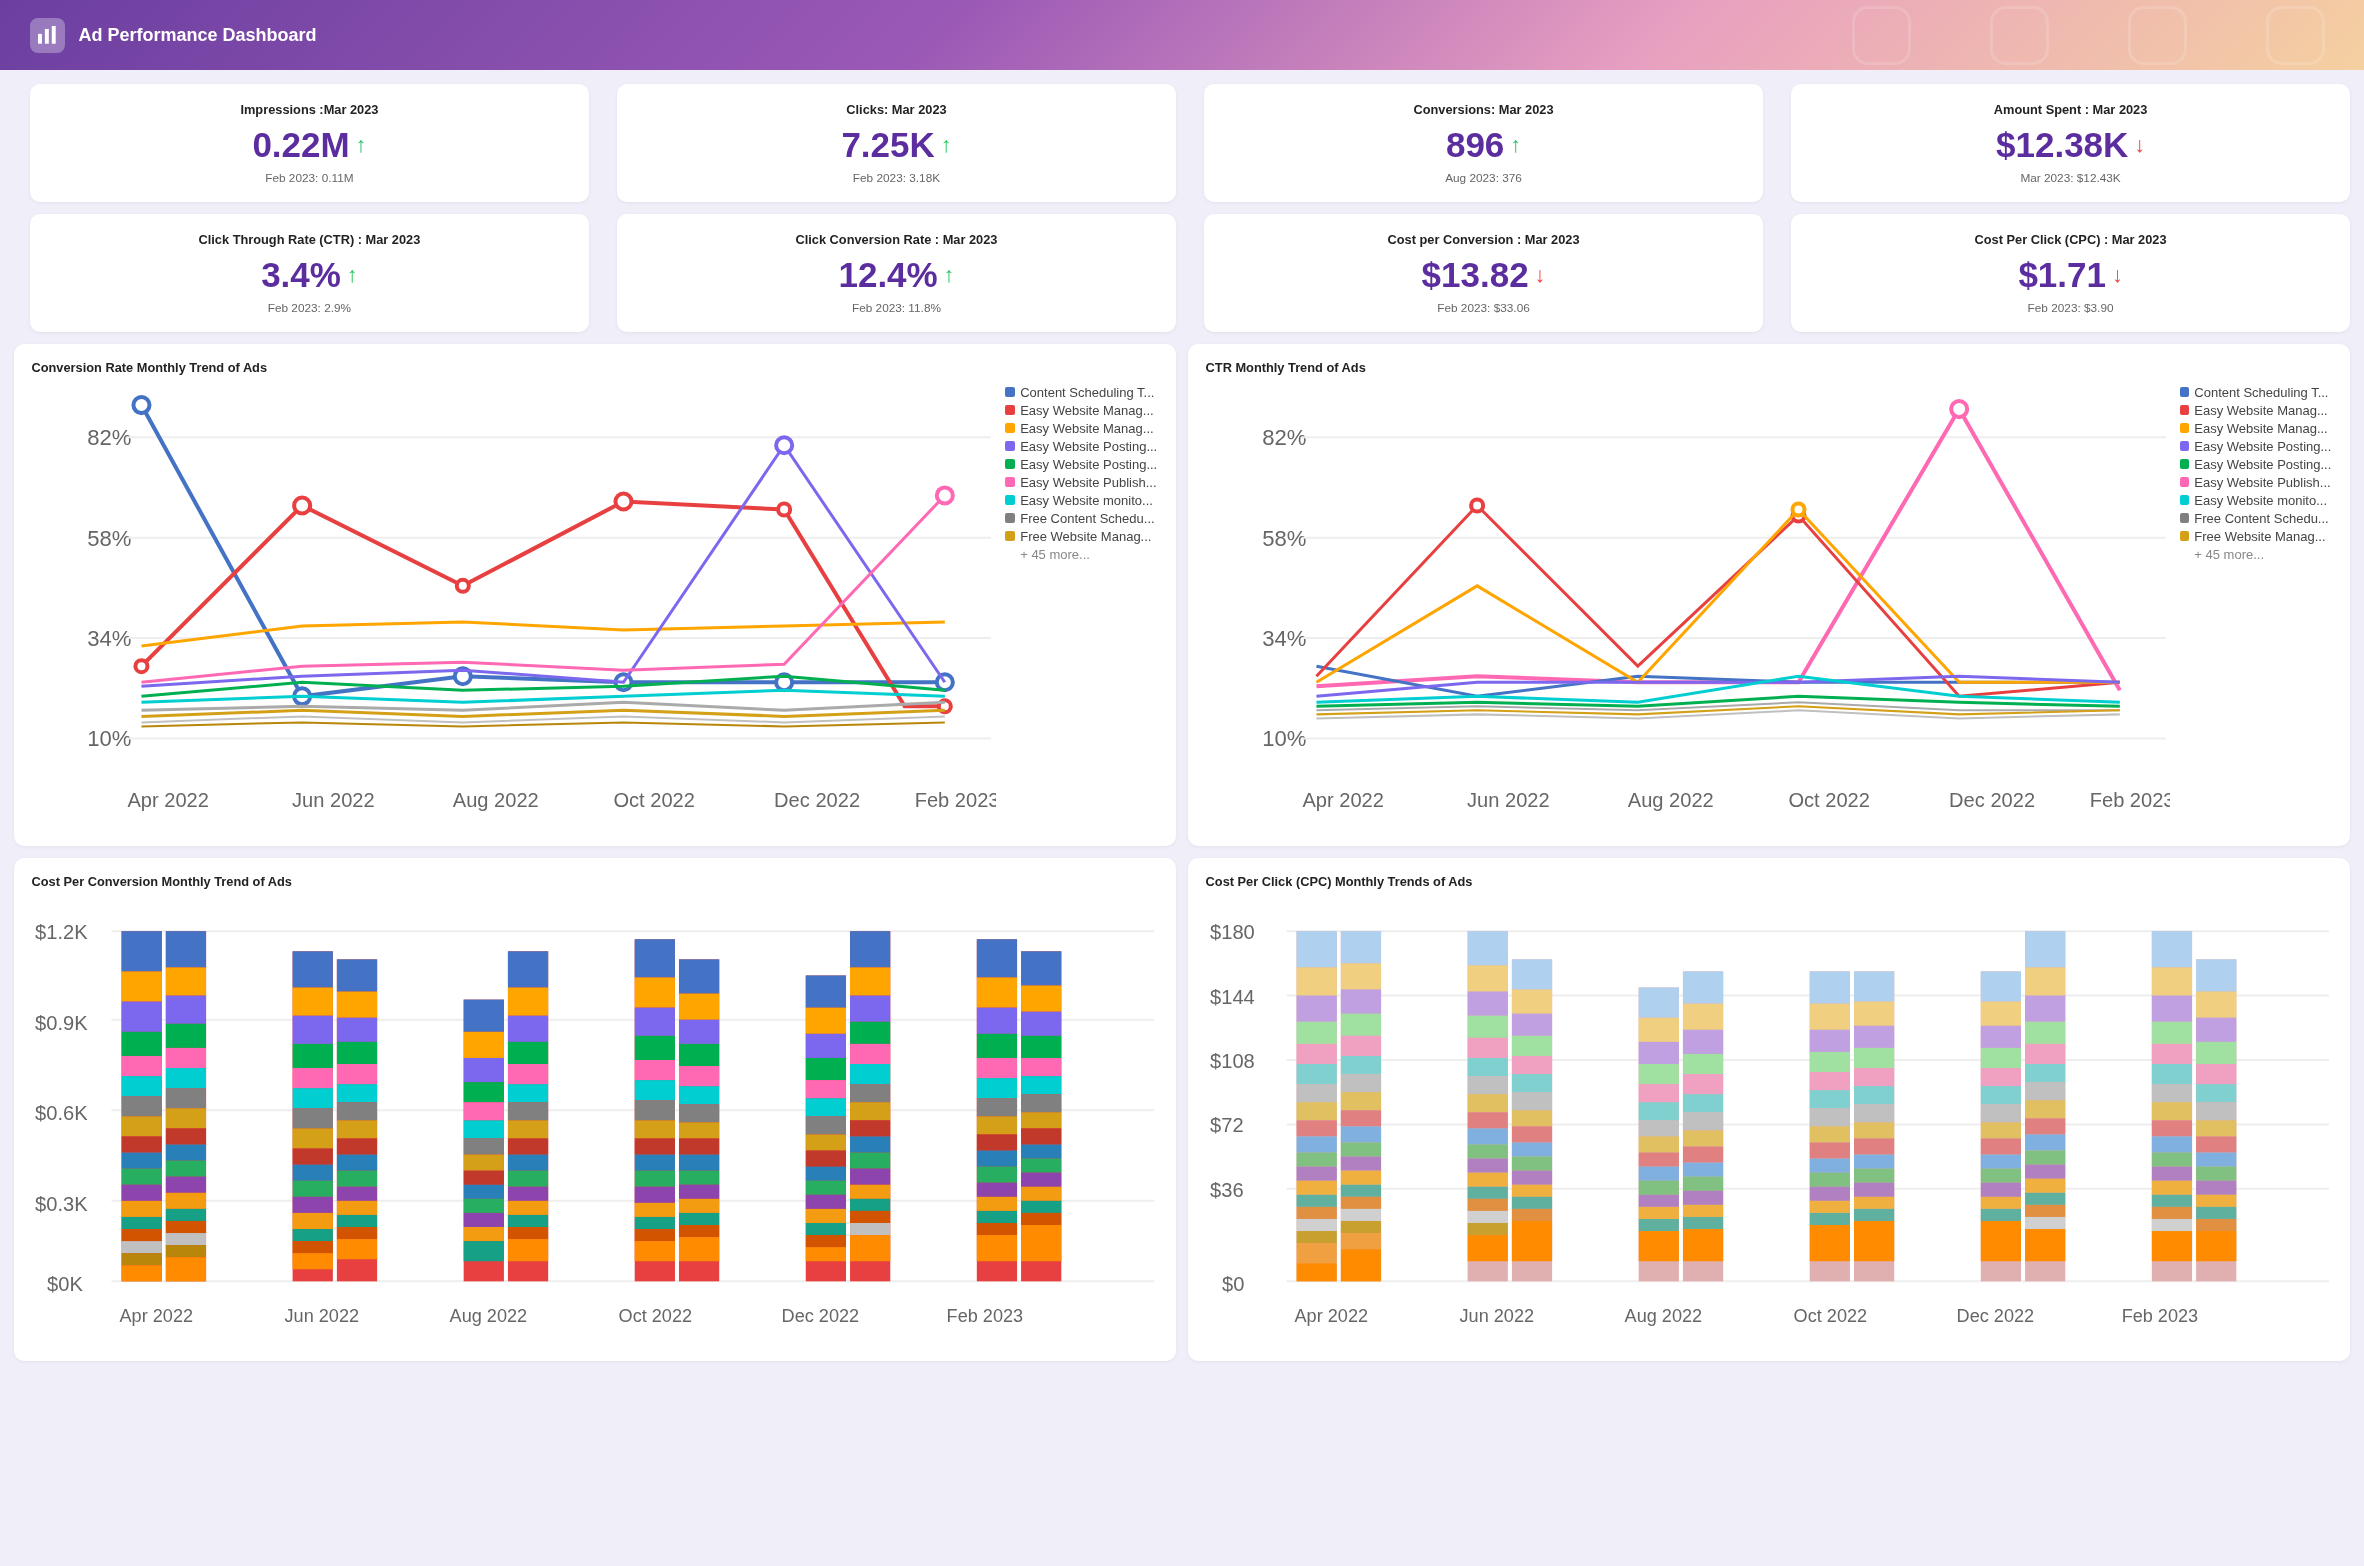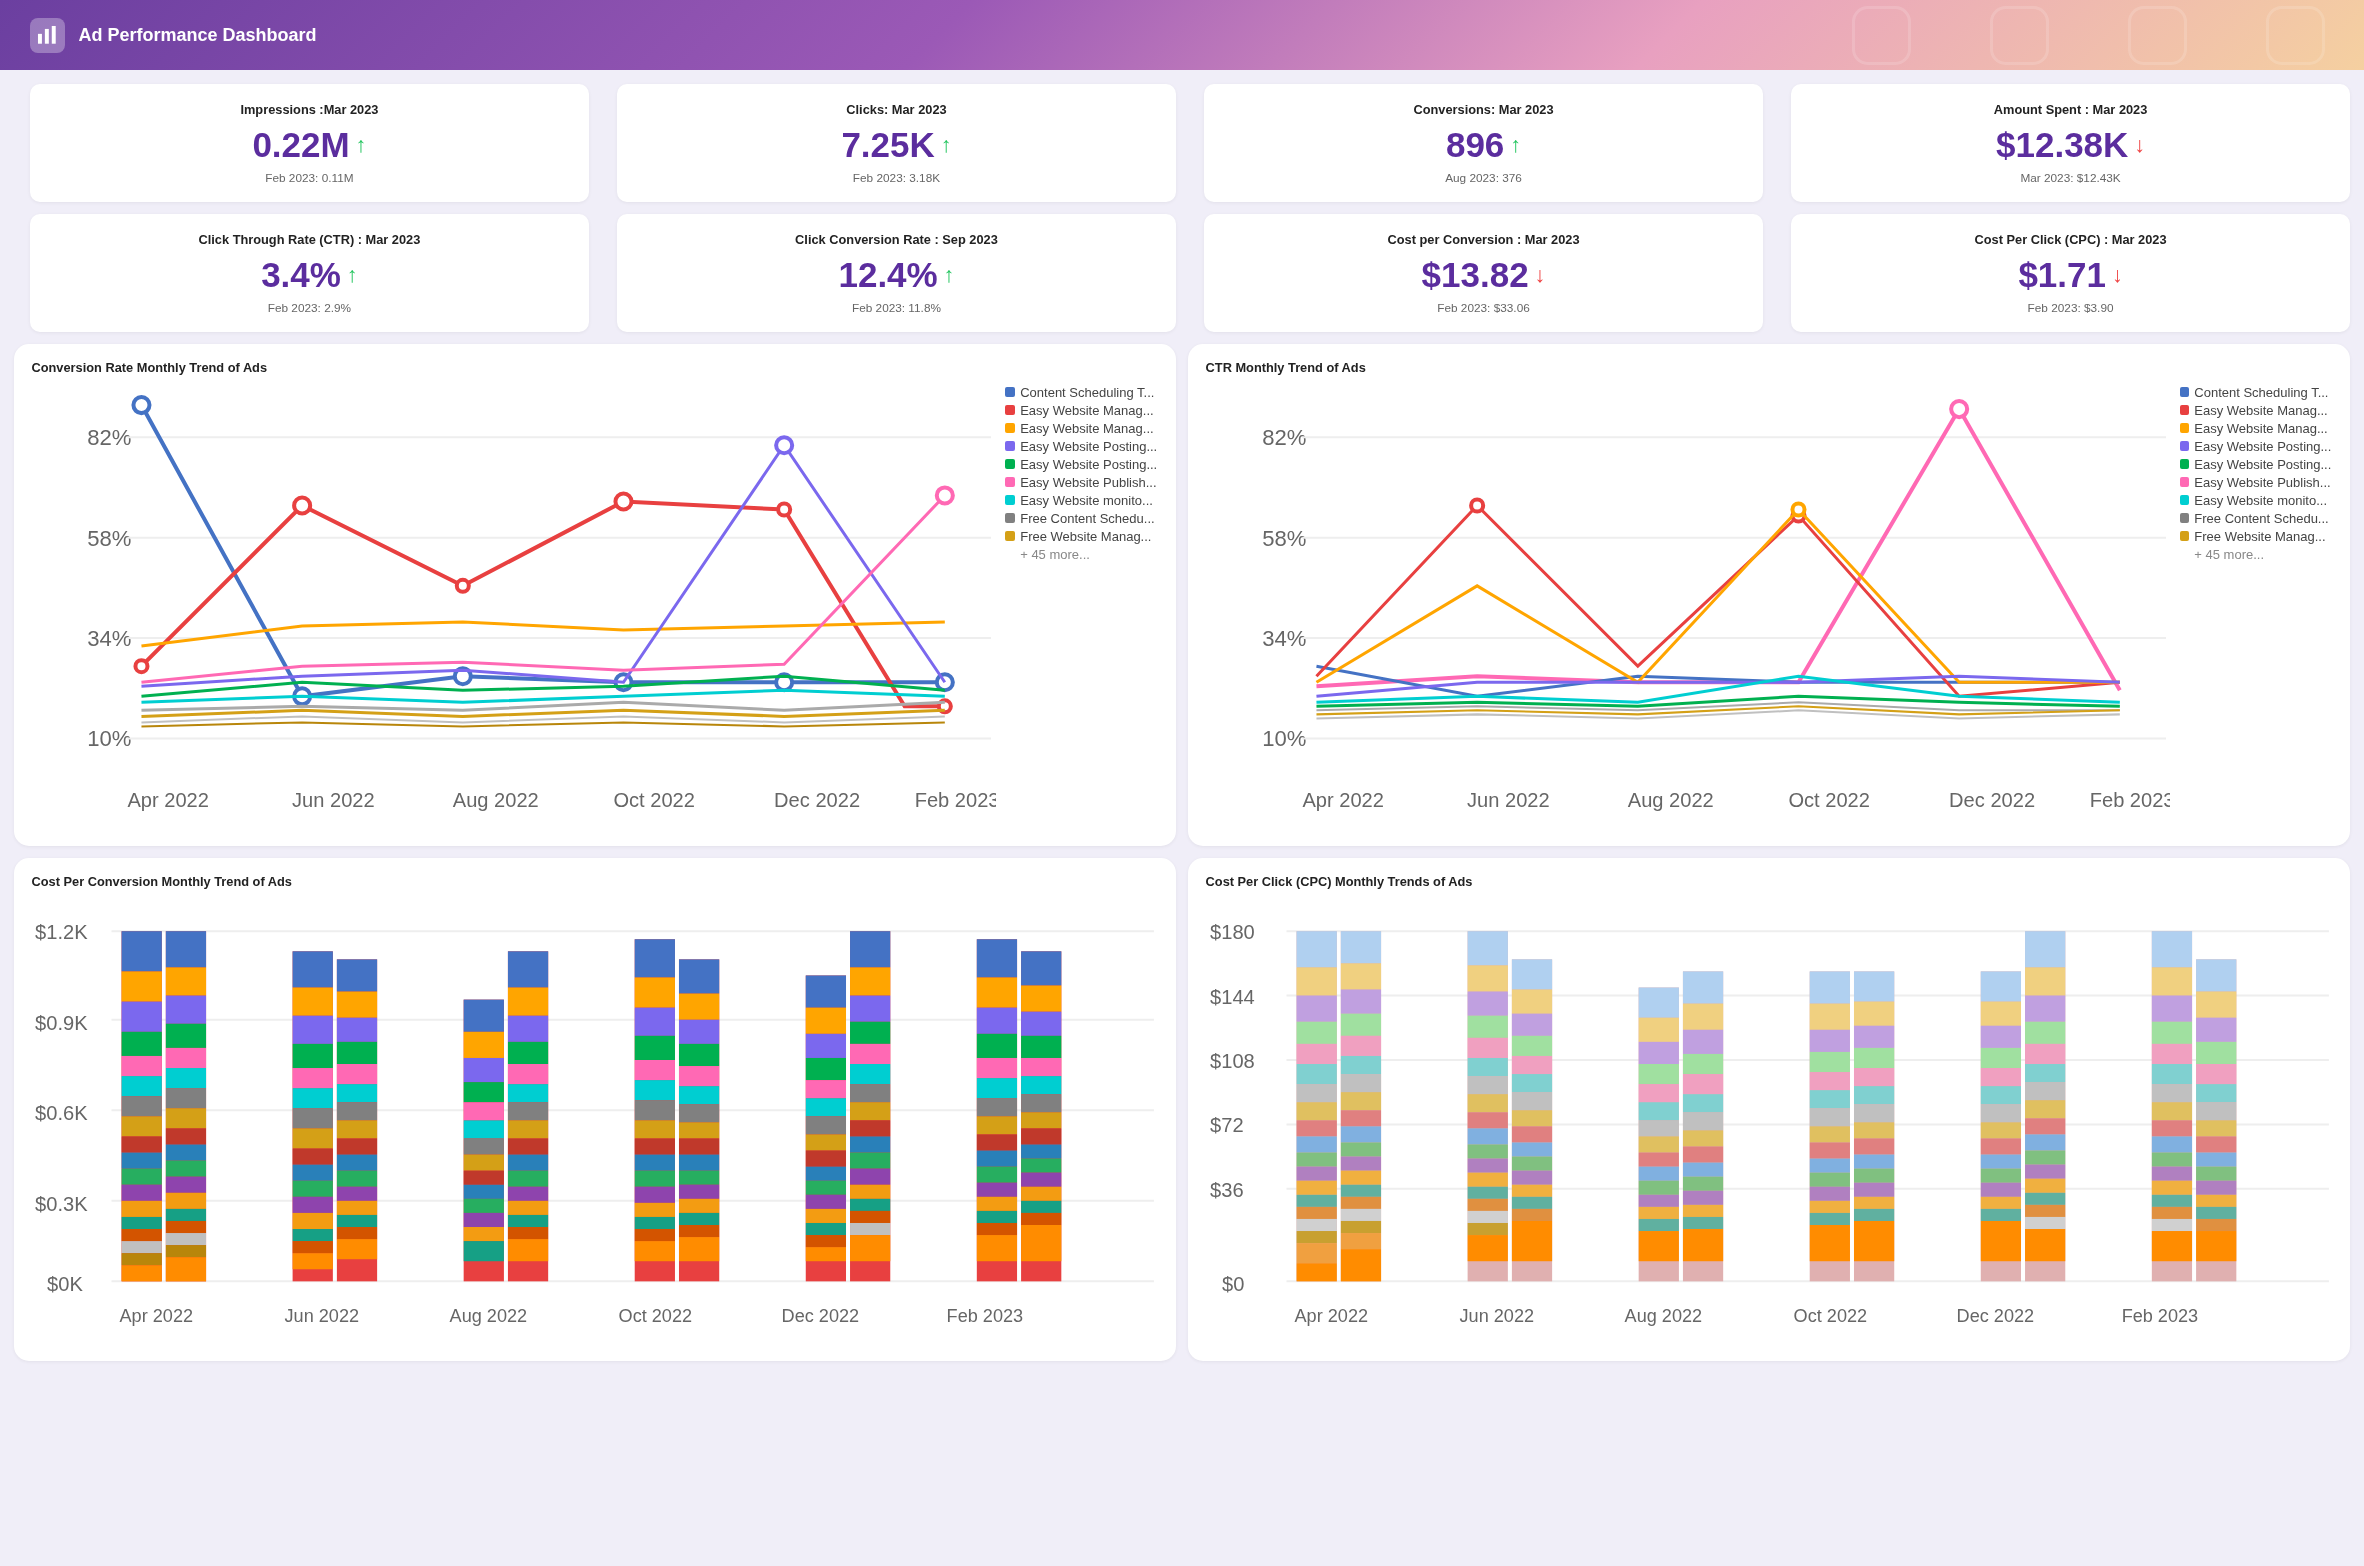--- a/index.html
+++ b/index.html
@@ -84,21 +84,21 @@
       color: #666;
       margin-top: 5.9px;
     }
     .charts-row {
       display: grid;
       grid-template-columns: 1fr 1fr;
       gap: 11.8px;
     }
     .chart-card {
       background: white;
-      border-radius: 15px;
+      border-radius: 10px;
       padding: 15.8px 17.7px;
       box-shadow: 0 1px 3.9px rgba(0,0,0,0.06);
     }
     .chart-title {
       font-size: 12.8px;
       font-weight: 700;
       color: #222;
       margin-bottom: 9.9px;
     }
     .chart-area {
@@ -177,21 +177,21 @@
       </div>
     </div>
 
   <div class="metrics-row" id="metrics-row-2">
       <div class="metric-card">
         <div class="metric-label">Click Through Rate (CTR) : Mar 2023</div>
         <div class="metric-value">3.4% <span class="arrow-up">↑</span></div>
         <div class="metric-prev">Feb 2023: 2.9%</div>
       </div>
       <div class="metric-card">
-        <div class="metric-label">Click Conversion Rate : Sep 2023</div>
+        <div class="metric-label">Click Conversion Rate : Mar 2023</div>
         <div class="metric-value">12.4% <span class="arrow-up">↑</span></div>
         <div class="metric-prev">Feb 2023: 11.8%</div>
       </div>
       <div class="metric-card">
         <div class="metric-label">Cost per Conversion : Mar 2023</div>
         <div class="metric-value">$13.82 <span class="arrow-down">↓</span></div>
         <div class="metric-prev">Feb 2023: $33.06</div>
       </div>
       <div class="metric-card">
         <div class="metric-label">Cost Per Click (CPC) : Mar 2023</div>

